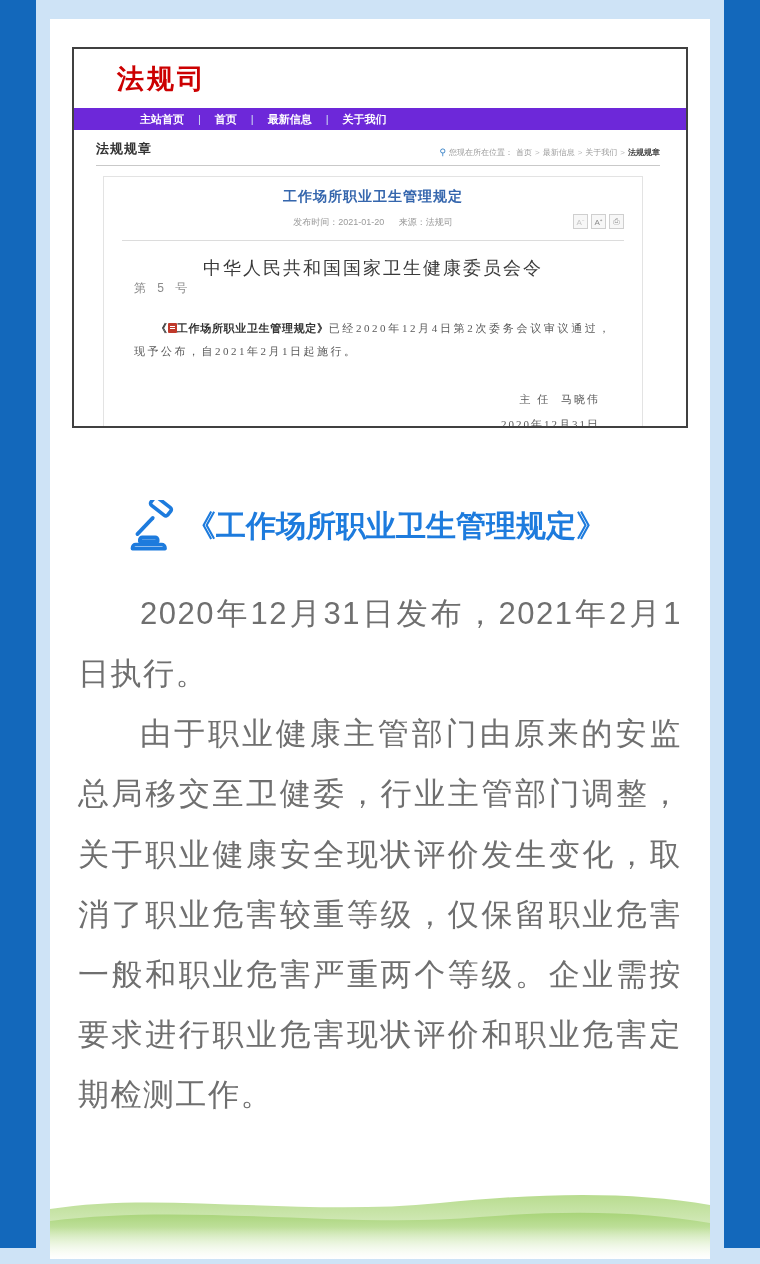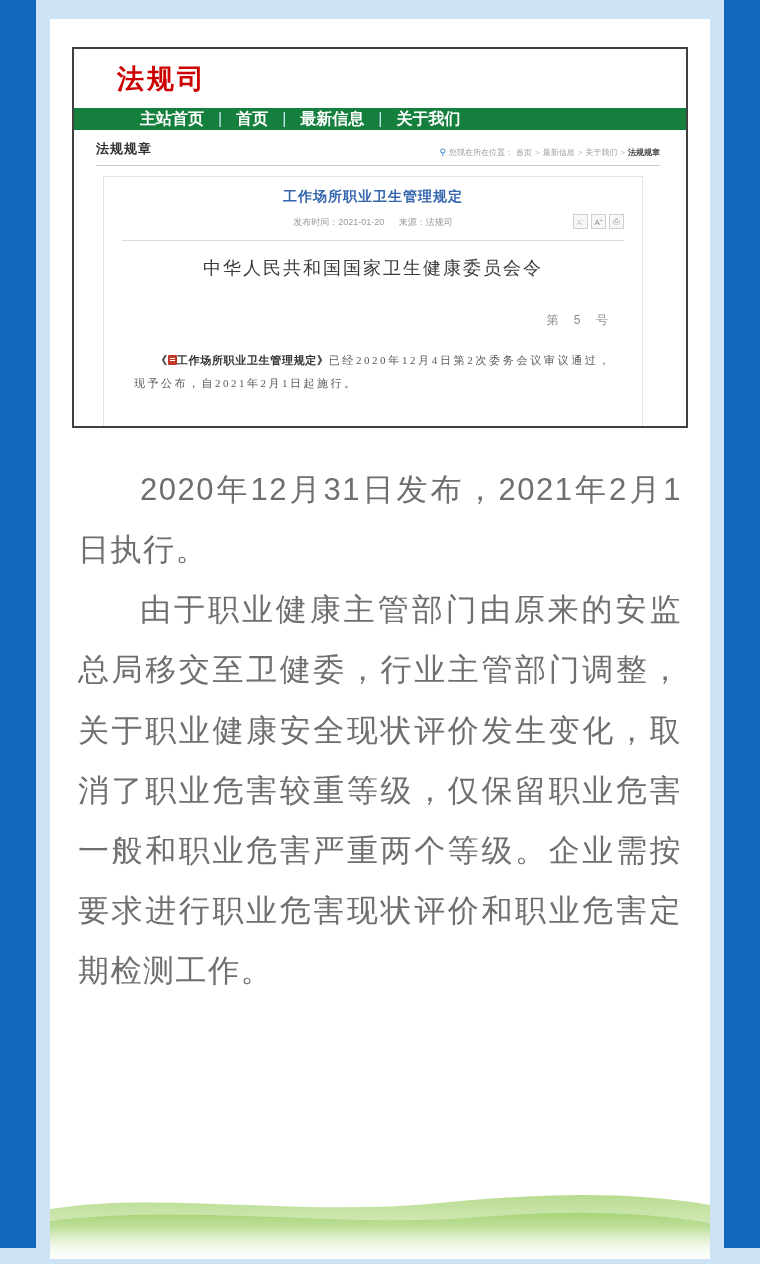--- a/index.html
+++ b/index.html
@@ -44,25 +44,25 @@
     padding-left: 43px;
   }
   .shot-logo {
     color: #CC0001;
     font-size: 27px;
     font-weight: bold;
     letter-spacing: 3px;
   }
   .shot-nav {
     height: 22px;
-    background: #15803d;
+    background: #6d28d9;
     display: flex; align-items: center;
     padding-left: 52px;
     color: #ffffff;
-    font-size: 16px;
+    font-size: 11px;
     font-weight: bold;
   }
   .shot-nav .nav-item { cursor: pointer; padding: 0 14px; white-space: nowrap; }
   .shot-nav .nav-sep { color: #cfe0f2; font-weight: normal; }
   .shot-body { padding: 10px 26px 0 22px; }
   .section-row {
     display: flex; justify-content: space-between; align-items: flex-end;
     border-bottom: 1px solid #c9c9c9;
     padding-bottom: 7px;
   }
@@ -107,23 +107,23 @@
   .article-rule { border: none; border-top: 1px solid #dcdcdc; margin: 8px -12px 0 -12px; }
   .decree-title {
     margin-top: 15px;
     text-align: center;
     font-family: "Liberation Serif", serif;
     font-size: 18px;
     color: #3a3a3a;
     letter-spacing: 2px;
   }
   .decree-no {
-    margin-top: 32px;
-    text-align: right;
-    font-family: Liberation Mono, monospace;
+    margin-top: 0;
+    text-align: left;
+    font-family: Liberation Sans, sans-serif;
     font-size: 12px;
     color: #8a8a8a;
     letter-spacing: 4px;
   }
   .decree-body {
     margin-top: 20px;
     font-family: "Liberation Serif", serif;
     font-size: 11px;
     line-height: 2.1;
     color: #5a5a5a;
@@ -248,20 +248,29 @@
           <div>
             <span>主 任</span>
             <span class="signer-name">马晓伟</span>
           </div>
           <div>2020年12月31日</div>
         </div>
       </div>
     </div>
   </div>
 
+  <div class="law-heading">
+    <svg class="gavel" viewBox="0 0 64 64" fill="none" stroke="#1D7BDD" stroke-width="4.5" stroke-linecap="round" stroke-linejoin="round">
+      <rect x="30" y="2" width="26" height="12" rx="3" transform="rotate(38 43 8)"></rect>
+      <line x1="33" y1="22" x2="14" y2="42"></line>
+      <path d="M20 46 h16 a3 3 0 0 1 3 3 v2 h-22 v-2 a3 3 0 0 1 3 -3 z"></path>
+      <path d="M12 55 h32 a4 4 0 0 1 4 4 v1 h-40 v-1 a4 4 0 0 1 4 -4 z"></path>
+    </svg>
+    <span>《工作场所职业卫生管理规定》</span>
+  </div>
 
   <div class="law-text">
     <p>2020年12月31日发布，2021年2月1日执行。</p>
     <p>由于职业健康主管部门由原来的安监总局移交至卫健委，行业主管部门调整，关于职业健康安全现状评价发生变化，取消了职业危害较重等级，仅保留职业危害一般和职业危害严重两个等级。企业需按要求进行职业危害现状评价和职业危害定期检测工作。</p>
   </div>
 
   <div class="wave-wrap">
     <svg viewBox="0 0 660 80" preserveAspectRatio="none">
       <defs>
         <linearGradient id="g1" x1="0" y1="0" x2="0" y2="1">

